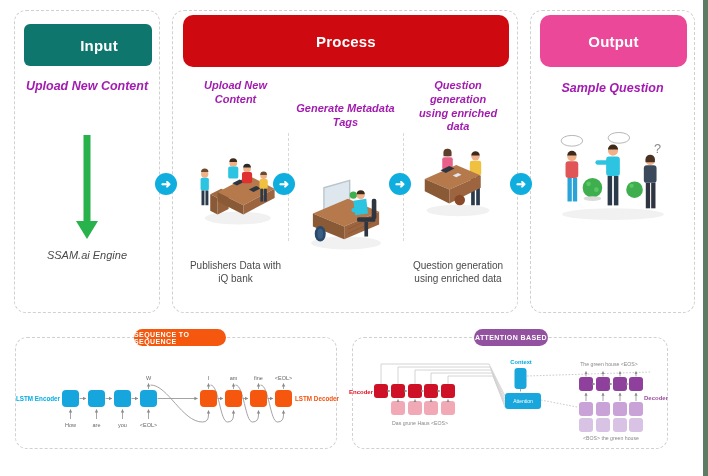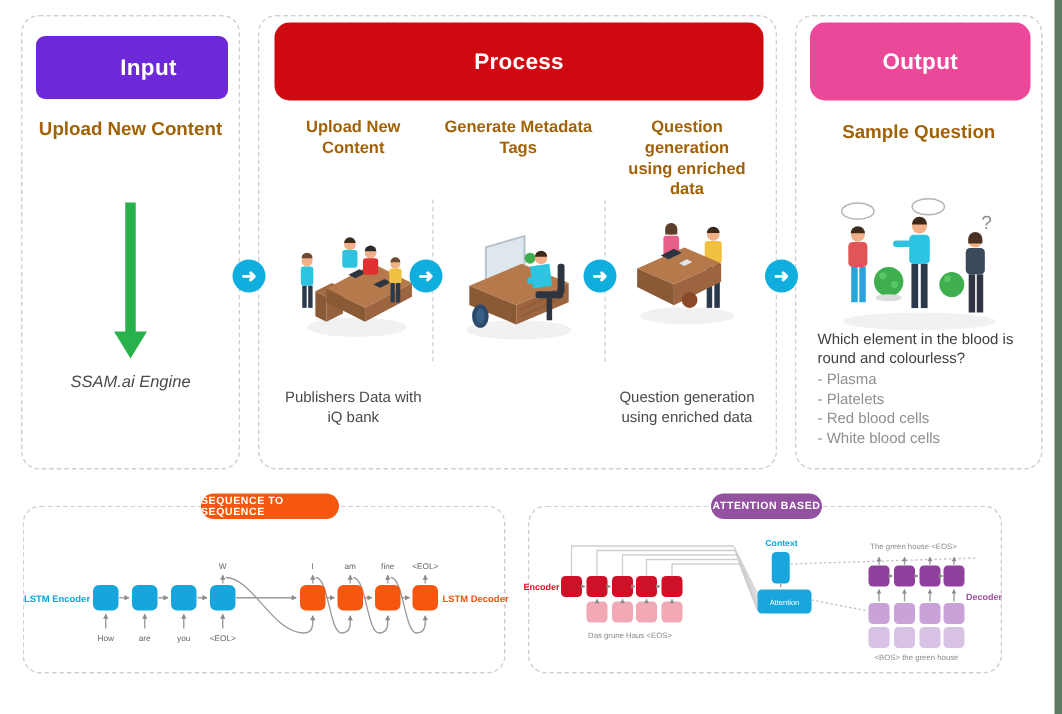--- a/index.html
+++ b/index.html
@@ -7,35 +7,35 @@
               font-family:"Liberation Sans", sans-serif; }
   #stage { position:relative; width:708px; height:476px; background:#fff; }
 
   .panel { position:absolute; border:1px dashed #d0d0d0; border-radius:12px; background:#fff; }
   #input-panel   { left:14px;  top:10px; width:146px; height:303px; }
   #process-panel { left:172px; top:10px; width:346px; height:303px; }
   #output-panel  { left:530px; top:10px; width:165px; height:303px; }
 
   .hdr { position:absolute; display:flex; align-items:center; justify-content:center;
          color:#fff; font-weight:bold; font-size:15px; letter-spacing:.2px; }
-  #input-header  { left:9px;  top:13px; width:128px; height:42px; border-radius:6px;  background:#6d28d9;padding-left:22px; }
+  #input-header  { left:9px;  top:13px; width:128px; height:42px; border-radius:6px;  background:#0f766e;padding-left:22px; }
   #process-header{ left:10px; top:4px;  width:326px; height:52px; border-radius:10px; background:#CE0A10; }
   #output-header { left:9px;  top:4px;  width:147px; height:52px; border-radius:10px; background:#ec4899; }
 
-  .cyan-title { color:#a16207; font-weight:bold; text-align:center; line-height:1.25; }
+  .cyan-title { color:#a21caf; font-weight:bold; text-align:center; line-height:1.25;font-style:italic; }
   #input-subtitle  { position:absolute; left:4px; right:4px; top:68px; font-size:12.5px; }
   #output-subtitle { position:absolute; left:2px; right:2px; top:70px; font-size:12.5px; }
 
   #green-arrow { position:absolute; left:50%; transform:translateX(-50%); top:122px; }
   #engine-label { position:absolute; left:0; right:0; top:238px; text-align:center;
                   font-size:11px; color:#4a4a4a;font-style:italic; }
 
   .pcol { position:absolute; top:60px; height:243px; }
   #pcol-0 { left:10px;  width:105px; }
-  #pcol-1 { left:115px; width:115px; }
+  #pcol-1 { left:115px; width:115px;margin-top:23px; }
   #pcol-2 { left:230px; width:110px; }
   .pcol-title { position:absolute; top:8px; left:4px; right:4px; font-size:11px; }
   #pcol-2 .pcol-title { left:12px; right:12px; }
   .pcol-art { position:absolute; top:66px; left:0; right:0; display:flex; justify-content:center; }
   .pcol-caption { position:absolute; top:188px; left:4px; right:4px; text-align:center;
                   font-size:10px; line-height:1.3; color:#4a4a4a; }
   .vsep { position:absolute; top:122px; height:108px; width:0; border-left:1px dashed #d8d8d8; }
   #vsep-1 { left:115px; } #vsep-2 { left:230px; }
 
   #output-art { position:absolute; top:120px; left:0; right:0; display:flex; justify-content:center; }
@@ -228,27 +228,20 @@
         <circle cx="89" cy="56" r="2.2" fill="#57c764"></circle>
 
         <circle cx="108" cy="30" r="4.8" fill="#f0b088"></circle>
         <path d="M103.2,29 a4.8,4.8 0 0 1 9.6,0 l0,3 -9.6,0 z" fill="#4a3222"></path>
         <rect x="101.5" y="35" width="13" height="18" rx="3" fill="#3a4a5c"></rect>
         <rect x="103.5" y="53" width="4.4" height="26" fill="#2e3440"></rect>
         <rect x="109" y="53" width="4.4" height="26" fill="#2e3440"></rect>
       </svg>
     </div>
 
-    <div id="question-block">
-      <div id="question-text">Which element in the blood is round and colourless?</div>
-      <div class="option">- Plasma</div>
-      <div class="option">- Platelets</div>
-      <div class="option">- Red blood cells</div>
-      <div class="option">- White blood cells</div>
-    </div>
   </div>
 
   <div class="flow-arrow" id="flow-arrow-1">➜</div>
   <div class="flow-arrow" id="flow-arrow-2">➜</div>
   <div class="flow-arrow" id="flow-arrow-3">➜</div>
   <div class="flow-arrow" id="flow-arrow-4">➜</div>
 
   <div class="panel" id="seq-panel">
     <div class="badge" id="seq-badge">SEQUENCE TO SEQUENCE</div>
     <svg class="diagram-svg" width="322" height="112" viewBox="0 0 322 112">

